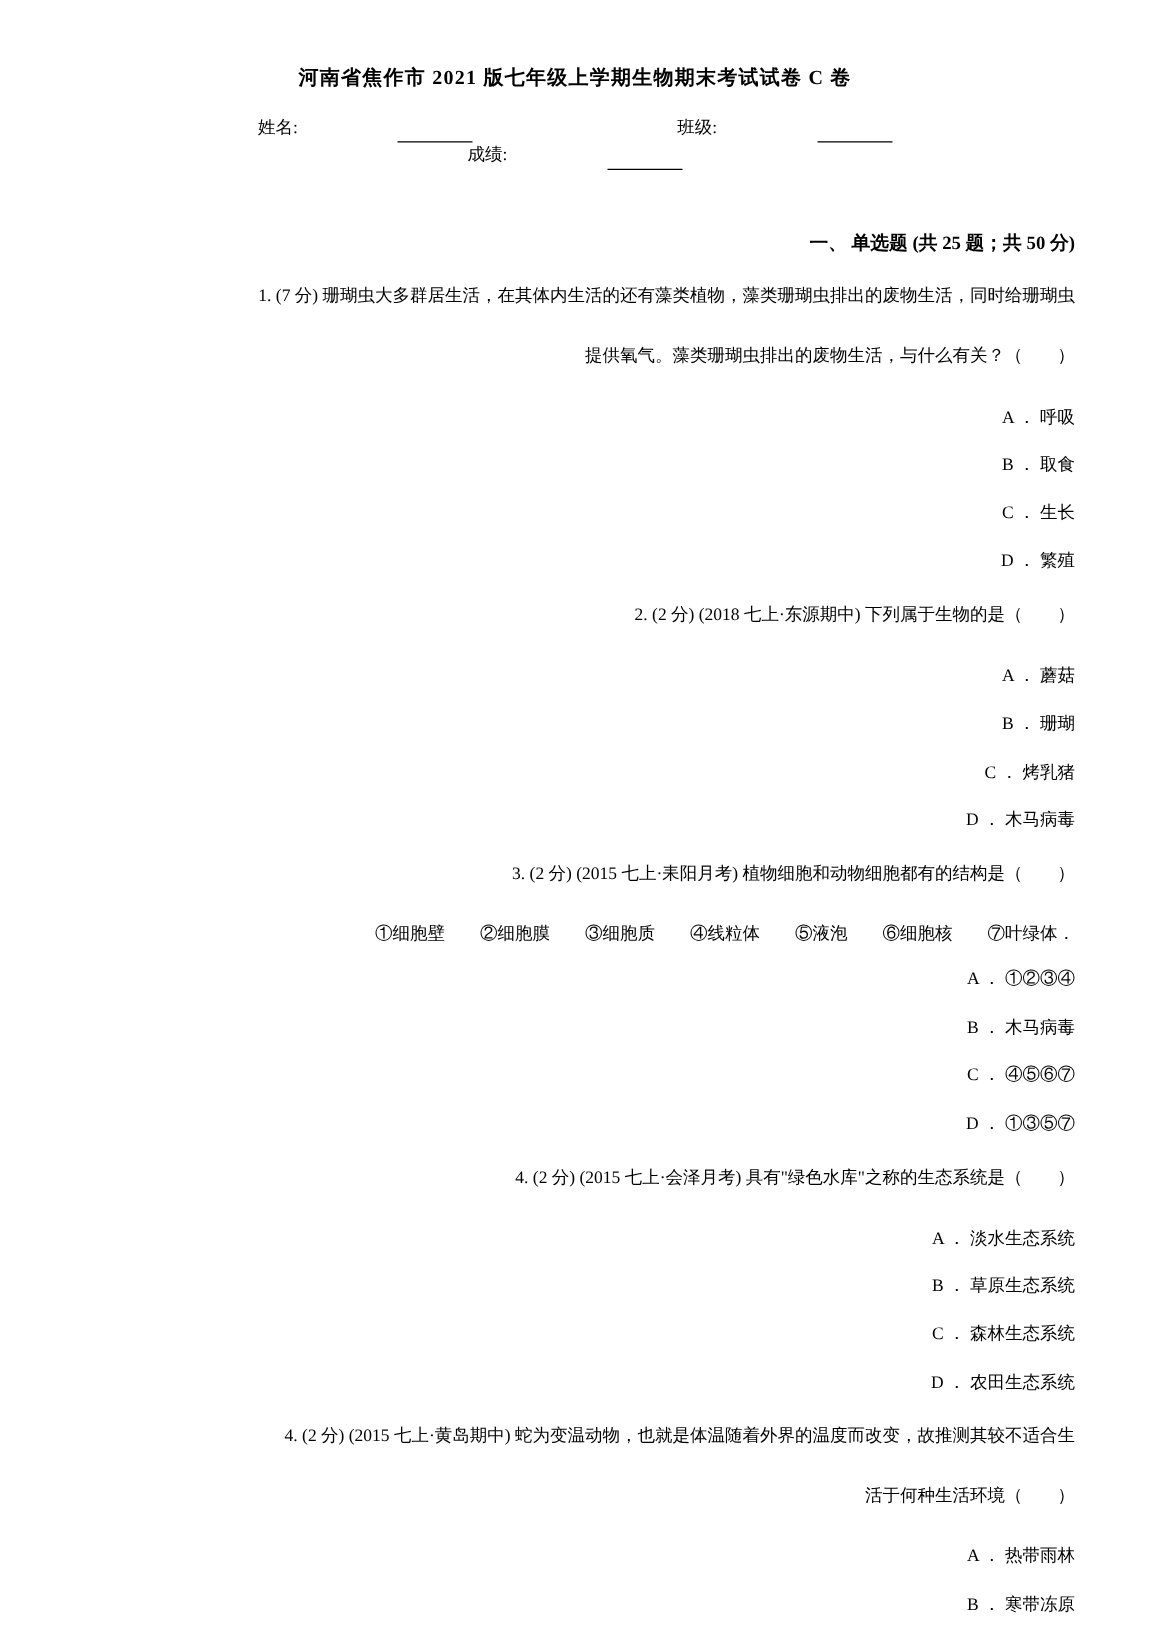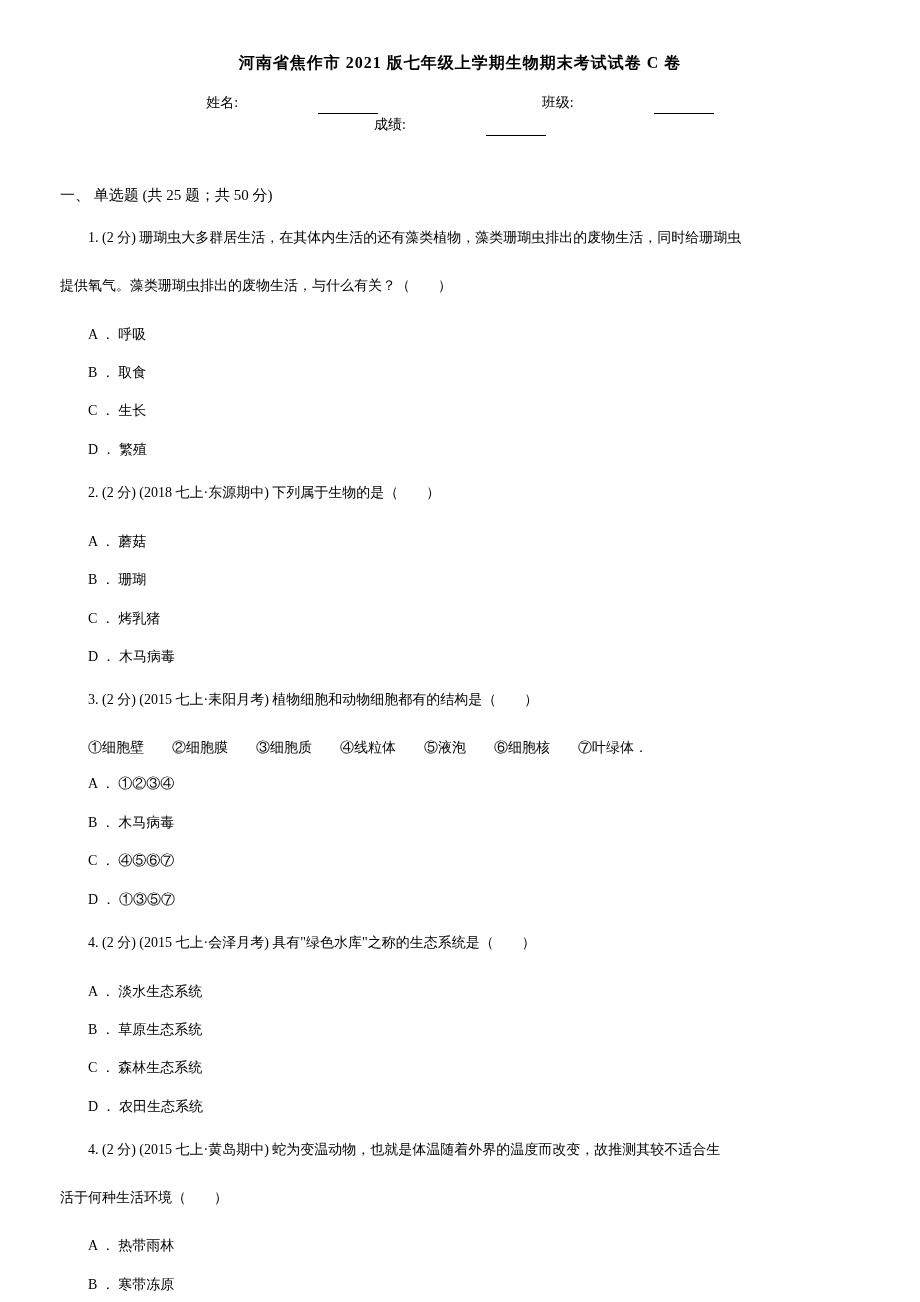--- a/index.html
+++ b/index.html
@@ -1,18 +1,19 @@
 <!DOCTYPE html>
 <html><head>
   <meta charset="utf-8">
   <style>
     * {
       margin: 0;
       padding: 0;
       box-sizing: border-box;
+      text-align: right;
     }
     body {
       font-family: "SimSun", "宋体", serif;
       font-size: 14px;
       line-height: 1.6;
       color: #000;
       background: #fff;
       width: 920px;
       padding: 50px 60px 30px 60px;
     }
@@ -34,21 +35,21 @@
     }
     .blank {
       display: inline-block;
       border-bottom: 1px solid #000;
       min-width: 60px;
       height: 16px;
       vertical-align: bottom;
     }
     .section-header {
       font-size: 15px;
-      font-weight: normal;
+      font-weight: bold;
       margin-bottom: 14px;
       margin-top: 47px;
     }
     .question {
       margin-bottom: 14px;
       text-indent: 2em;
       line-height: 2.4;
     }
     .question-continue {
       margin-bottom: 14px;
@@ -74,21 +75,21 @@
 <div class="title">河南省焦作市 2021 版七年级上学期生物期末考试试卷 C 卷</div>
 
 <div class="info-row">
   <span><span>姓名:</span><span class="blank"></span></span>
   <span><span>班级:</span><span class="blank"></span></span>
   <span><span>成绩:</span><span class="blank"></span></span>
 </div>
 
 <div class="section-header">一、 单选题 (共 25 题；共 50 分)</div>
 
-<div class="question">1.   (2 分)  珊瑚虫大多群居生活，在其体内生活的还有藻类植物，藻类珊瑚虫排出的废物生活，同时给珊瑚虫</div>
+<div class="question">1.   (7 分)  珊瑚虫大多群居生活，在其体内生活的还有藻类植物，藻类珊瑚虫排出的废物生活，同时给珊瑚虫</div>
 <div class="question-continue">提供氧气。藻类珊瑚虫排出的废物生活，与什么有关？（　　）</div>
 <div class="option">A ．  呼吸</div>
 <div class="option">B ．  取食</div>
 <div class="option">C ．  生长</div>
 <div class="option">D ．  繁殖</div>
 <div class="spacer"></div>
 
 <div class="question">2.    (2 分)    (2018 七上·东源期中)  下列属于生物的是（　　）</div>
 <div class="option">A ．  蘑菇</div>
 <div class="option">B ．  珊瑚</div>

